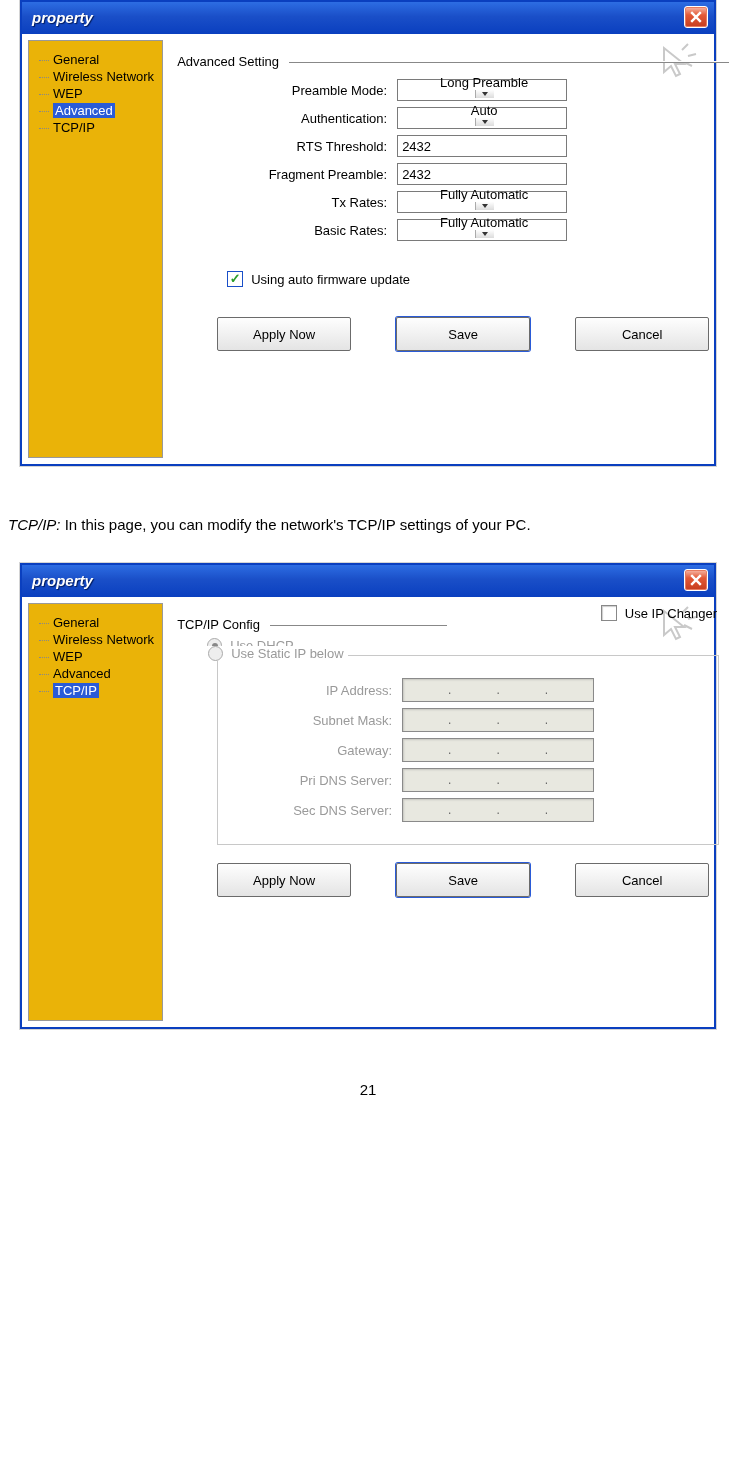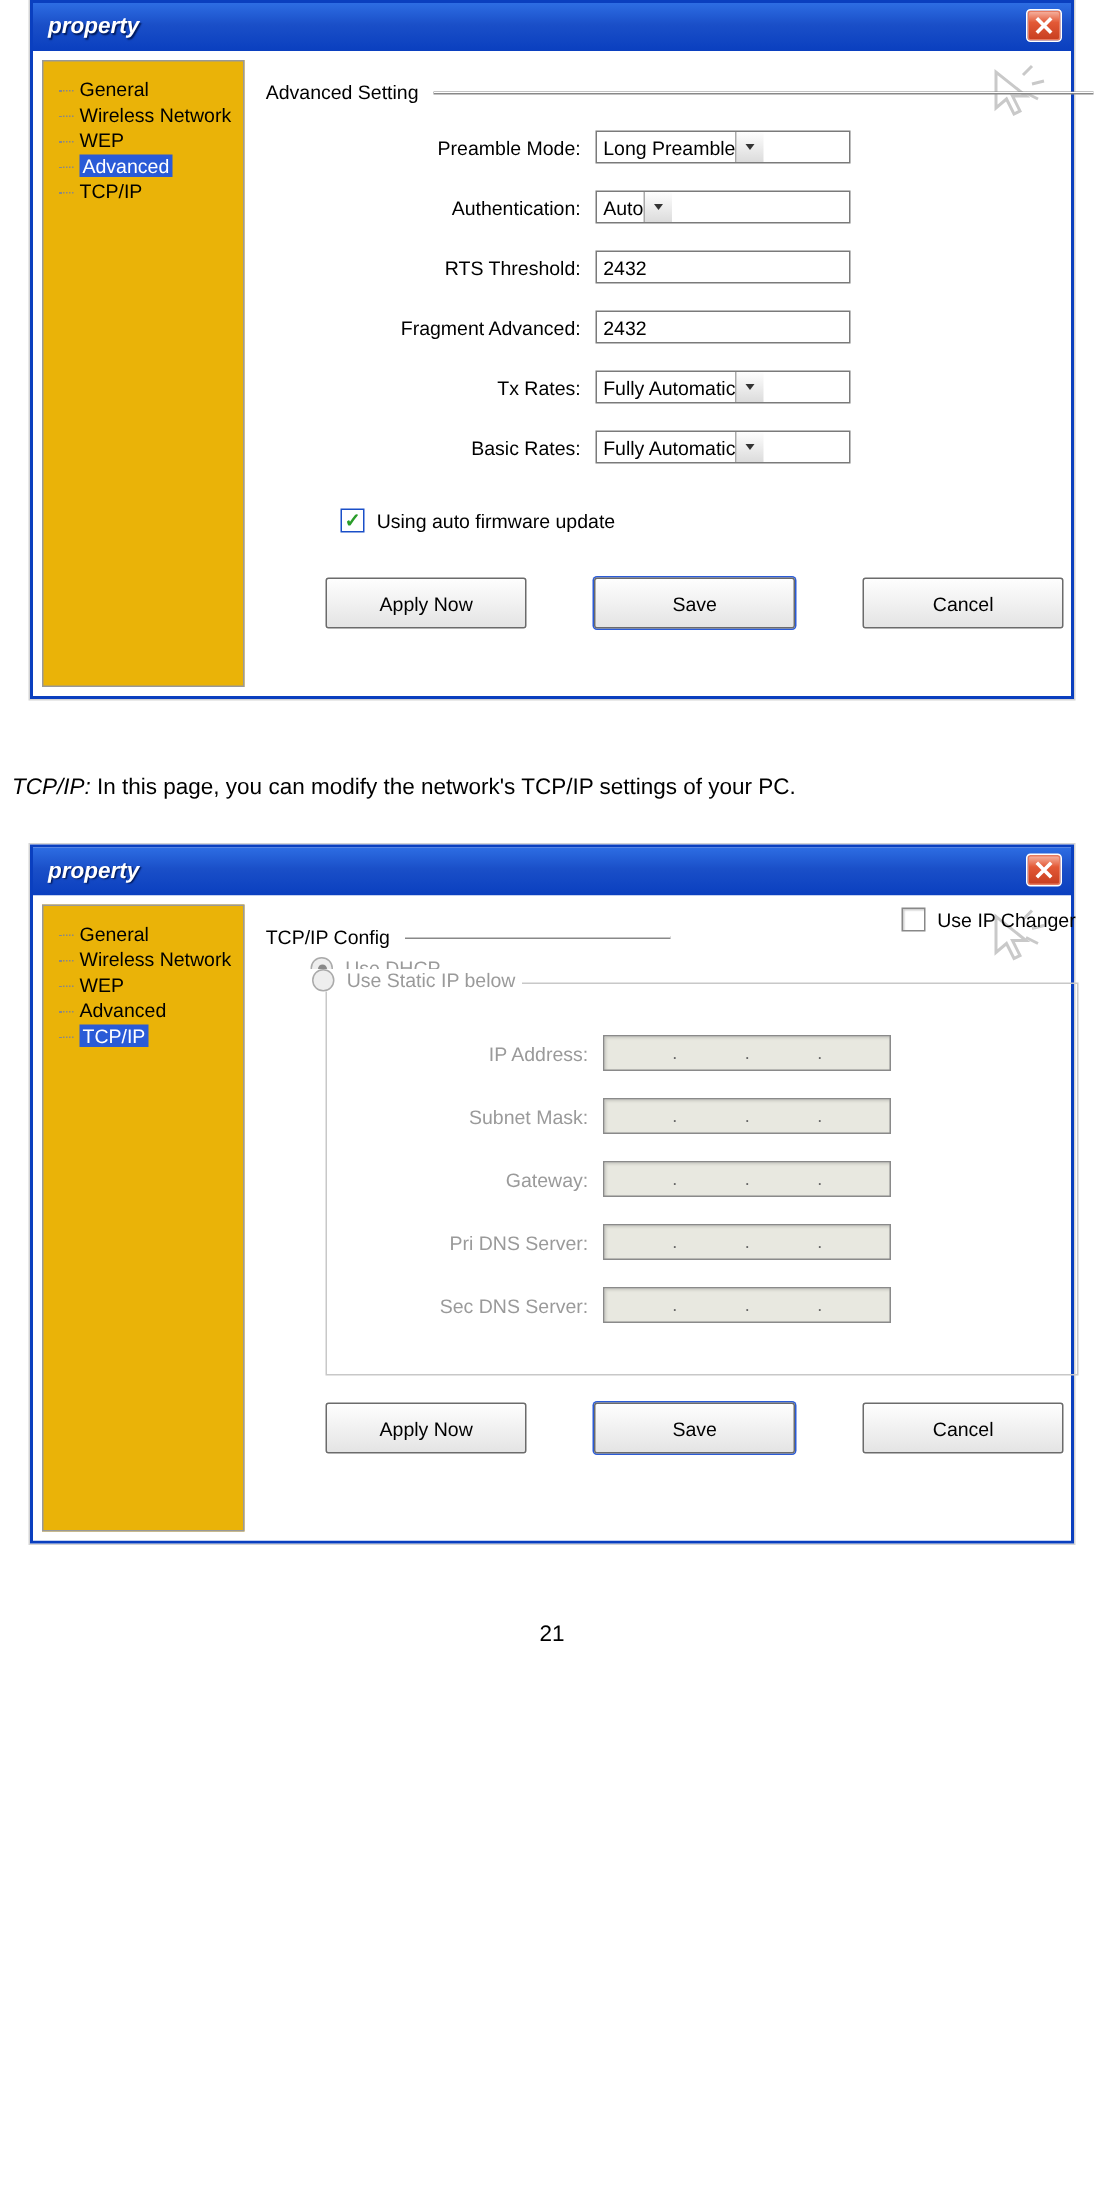--- a/index.html
+++ b/index.html
@@ -80,42 +80,43 @@
     position: relative;
   }
   .section-header {
     display: flex; align-items: center;
     margin-bottom: 10px;
   }
   .section-header .lbl { white-space: nowrap; padding-right: 10px; }
   .section-header .rule { flex:1; height:2px; background:#888; box-shadow: 0 1px 0 #fff inset; }
   .form-row {
     display: flex; align-items: center;
-    margin: 18px 0;
+    margin: 6px 0;
   }
   .form-row .flabel {
     width: 210px;
     text-align: right;
     padding-right: 10px;
     color: #000;
   }
   .form-row.disabled .flabel { color: #9a9a9a; }
   .combo, .txt {
     width: 170px;
     height: 22px;
     border: 1px solid #7a7a7a;
     background: #fff;
     font-family: inherit;
     font-size: 13px;
     padding: 2px 4px;
     box-sizing: border-box;
   }
   .combo {
-    display: flex; align-items: center; justify-content: flex-start;
+    display: flex; align-items: center; justify-content: flex-end;
     padding-right: 0;
+    flex-direction: column;
   }
   .combo .arrow {
     width: 18px; height: 20px;
     background: linear-gradient(to bottom,#fefefe,#dcdcdc);
     border-left: 1px solid #aaa;
     display:flex;align-items:center;justify-content:center;
   }
   .combo .arrow svg{width:8px;height:8px;}
   .ipbox {
     width: 190px; height: 22px;
@@ -259,21 +260,21 @@
                   <path d="M1 2 L4 6 L7 2 Z" fill="#333"></path>
                 </svg>
               </span>
           </div>
         </div>
         <div class="form-row">
           <span class="flabel">RTS Threshold:</span>
           <input class="txt" value="2432" style="">
         </div>
         <div class="form-row">
-          <span class="flabel">Fragment Advanced:</span>
+          <span class="flabel">Fragment Preamble:</span>
           <input class="txt" value="2432" style="">
         </div>
         <div class="form-row">
           <span class="flabel">Tx Rates:</span>
           <div class="combo">
             <span>Fully Automatic</span>
             <span class="arrow">
                 <svg viewBox="0 0 8 8">
                   <path d="M1 2 L4 6 L7 2 Z" fill="#333"></path>
                 </svg>

